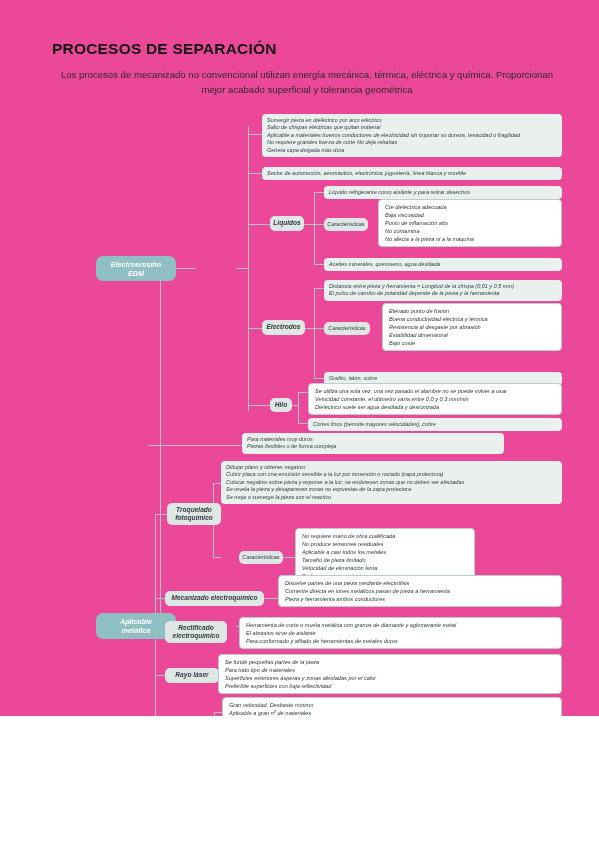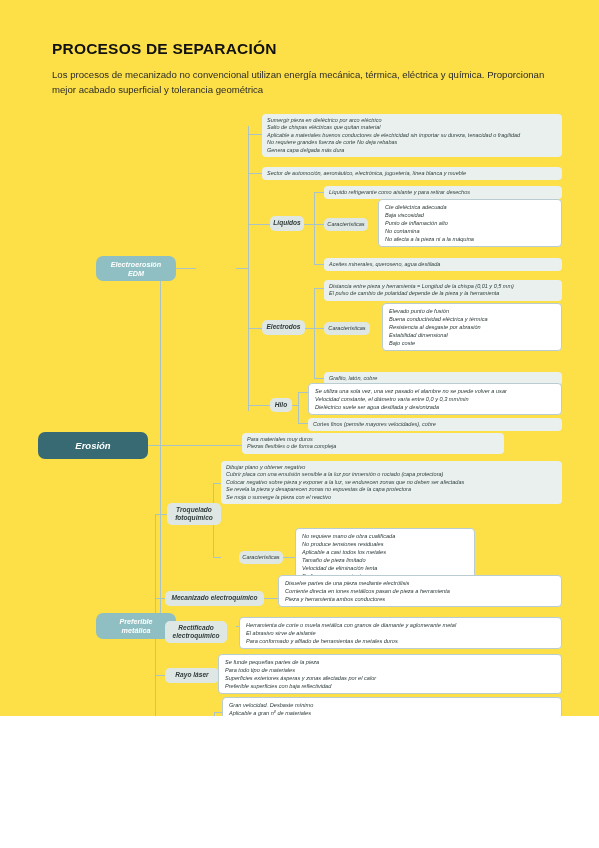--- a/index.html
+++ b/index.html
@@ -5,21 +5,21 @@
   * { box-sizing: border-box; }
   html, body {
     margin: 0; padding: 0;
     background: #ffffff;
     font-family: "Liberation Sans", sans-serif;
   }
   #page {
     position: relative;
     width: 599px;
     height: 716px;
-    background: #fde047;
+    background: #ec4899;
     overflow: hidden;
     padding-left: 43px;
   }
 
   
   .hdr-title {
     position: absolute;
     left: 52px; top: 40px;
     font-size: 15.5px;
     font-weight: bold;
@@ -27,20 +27,21 @@
     color: #111111;
     white-space: nowrap;
   }
   .hdr-sub {
     position: absolute;
     left: 52px; top: 67px;
     width: 510px;
     font-size: 9.6px;
     line-height: 15px;
     color: #2a2a2a;
+    text-align: center;
   }
 
   
   .node { position: absolute; font-style: italic; }
 
   
   .pill-root {
     background: #376a72;
     color: #ffffff;
     border-radius: 7px;
@@ -183,23 +184,20 @@
   <div class="ln-h" style="left:206px; top:632px; width:12px;"></div>
 
   <div class="ln-h" style="left:206px; top:675px; width:12px;"></div>
 
   <div class="ln-h" style="left:206px; top:779px; width:8px;"></div>
   <div class="ln-v" style="left:214px; top:712px; height:67px;"></div>
   <div class="ln-h" style="left:214px; top:712px; width:8px;"></div>
   <div class="ln-h" style="left:214px; top:779px; width:10px;"></div>
   <div class="ln-h" style="left:281px; top:779px; width:12px;"></div>
 
-  <div class="node pill-root" style="left:38px; top:432px; width:110px; height:27px;">
-    <span>Erosión</span>
-  </div>
 
   <div class="node blk-soft" style="left:242px; top:433px; width:262px;">
     <span class="ln">Para materiales muy duros</span>
     <span class="ln">Piezas flexibles o de forma compleja</span>
   </div>
 
   <div class="node pill-mid" style="left:96px; top:256px; width:80px; height:25px; flex-direction:column;">
     <span>Electroerosión</span>
     <span>EDM</span>
   </div>
@@ -263,21 +261,21 @@
   <div class="node blk-out" style="left:308px; top:383px; width:254px;">
     <span class="ln">Se utiliza una sola vez, una vez pasado el alambre no se puede volver a usar</span>
     <span class="ln">Velocidad constante, el diámetro varía entre 0,0 y 0,3 mm/min</span>
     <span class="ln">Dieléctrico suele ser agua destilada y desionizada</span>
   </div>
   <div class="node blk-soft" style="left:308px; top:418px; width:254px;">
     <span class="ln">Cortes finos (permite mayores velocidades), cobre</span>
   </div>
 
   <div class="node pill-mid" style="left:96px; top:613px; width:80px; height:26px; flex-direction:column;">
-    <span>Preferible</span>
+    <span>Aplicable</span>
     <span>metálica</span>
   </div>
 
   <div class="node pill-lt" style="left:167px; top:503px; width:54px; height:22px; flex-direction:column;">
     <span>Troquelado</span>
     <span>fotoquímico</span>
   </div>
   <div class="node blk-soft" style="left:221px; top:461px; width:341px; overflow:hidden;">
     <span class="ln">Dibujar plano y obtener negativo</span>
     <span class="ln">Cubrir placa con una emulsión sensible a la luz por inmersión o rociado (capa protectora)</span>

